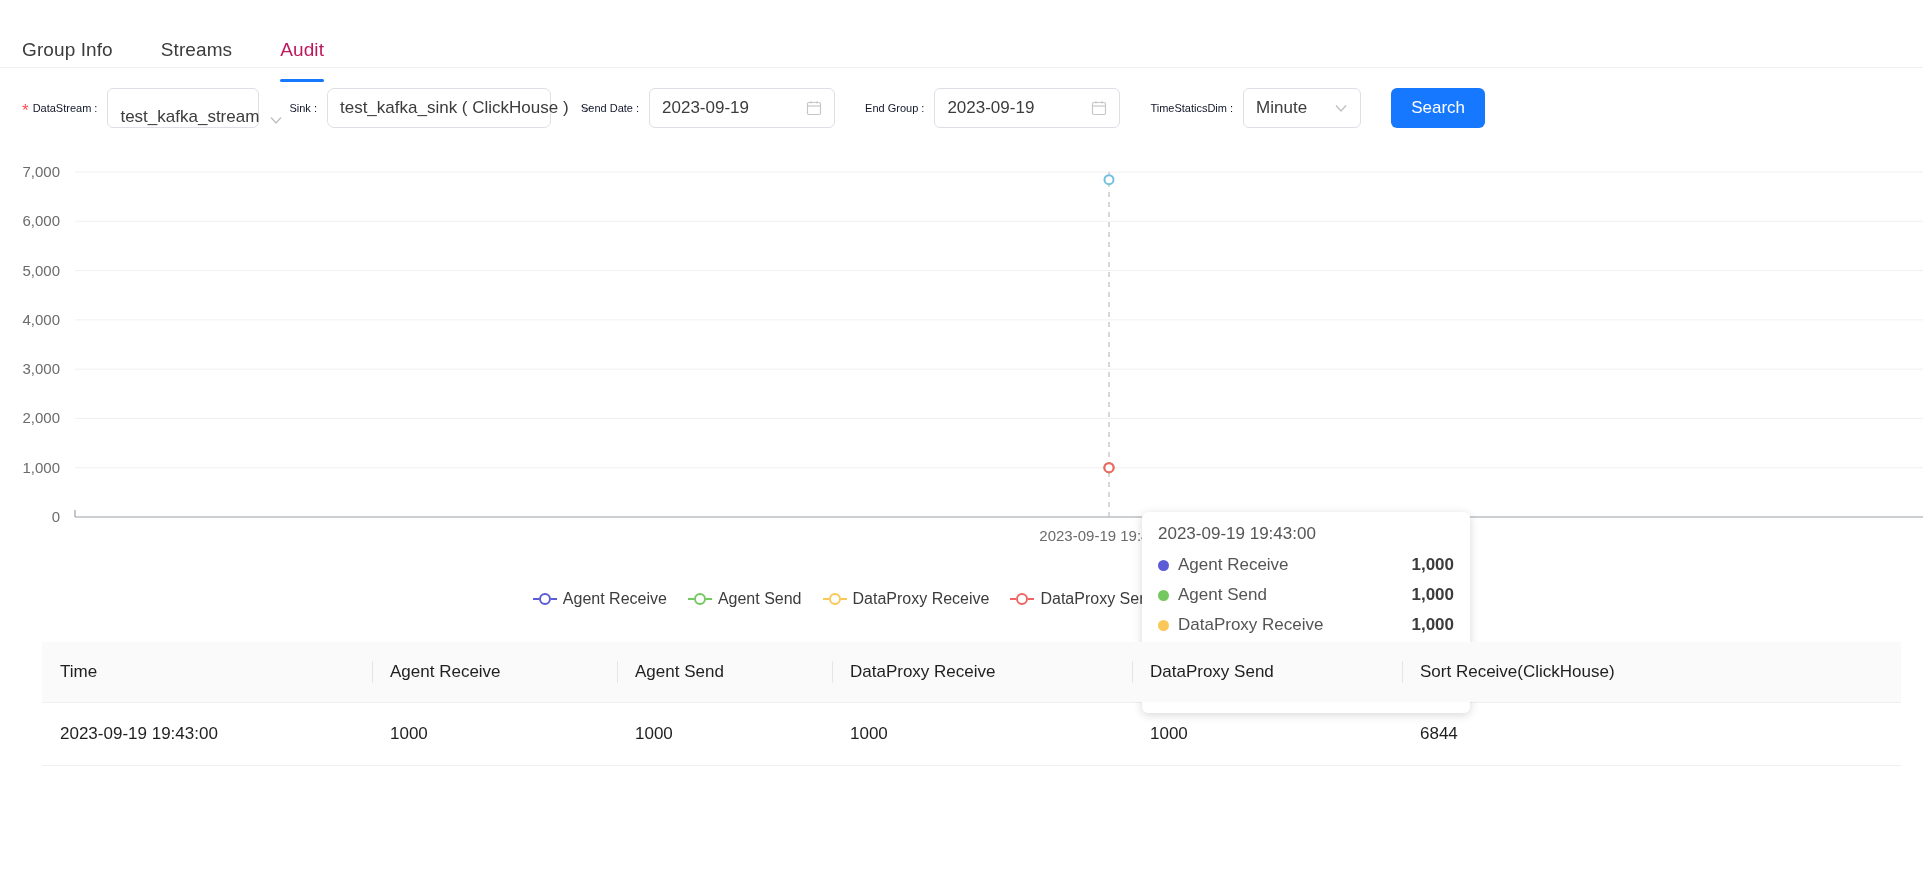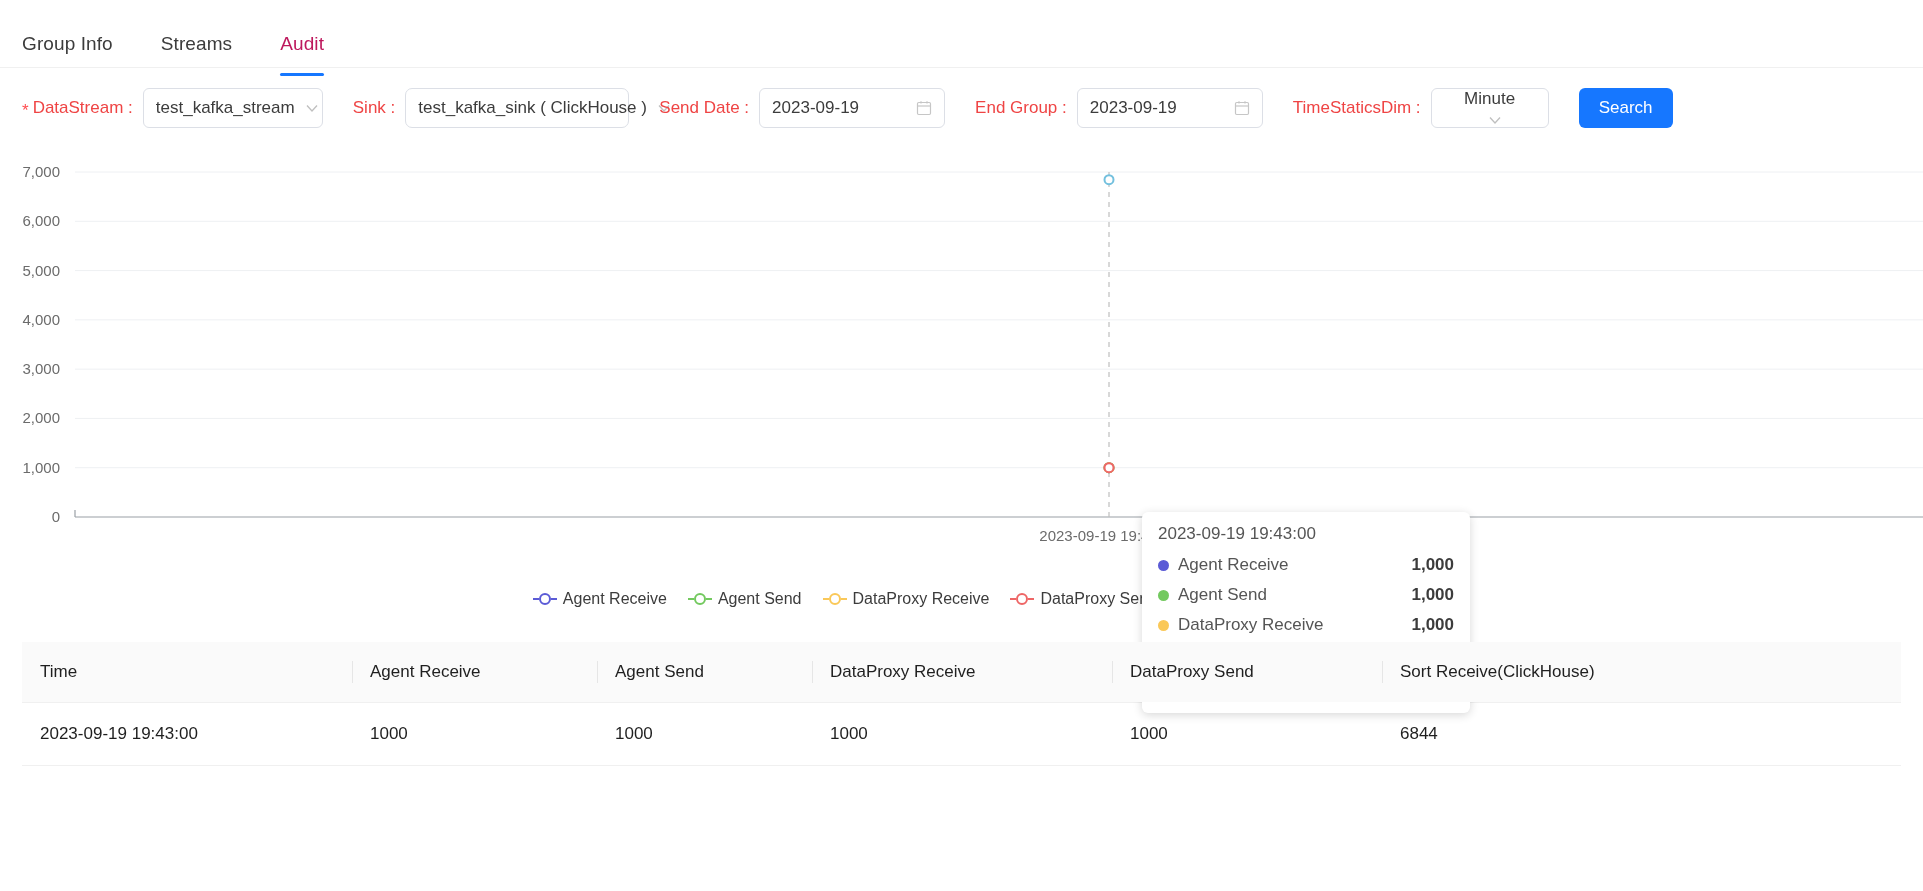--- a/index.html
+++ b/index.html
@@ -14,21 +14,21 @@
     position: relative;
   }
 
   
   .tabbar {
     position: relative;
     height: 68px;
     border-bottom: 1px solid #f0f0f0;
     display: flex;
     align-items: flex-start;
-    padding: 6px 22px;
+    padding: 12px 22px;
   }
   .tab {
     position: relative;
     font-size: 19px;
     color: #3c3c3c;
     padding: 27px 0 20px 0;
     margin-right: 48px;
     cursor: pointer;
     white-space: nowrap;
     letter-spacing: .1px;
@@ -45,22 +45,22 @@
 
   
   .filterbar {
     display: flex;
     align-items: center;
     padding: 17px 22px 0 22px;
     height: 62px;
     white-space: nowrap;
   }
   .f-label {
-    font-size: 17px;
-    color: #ef4444;
+    font-size: 11px;
+    color: #0f172a;
     margin-right: 10px;
   }
   .req-star {
     color: #ff4d4f;
     font-size: 17px;
     margin-right: 4px;
     line-height: 1;
     position: relative;
     top: 3px;
   }
@@ -71,24 +71,24 @@
     background: #fff;
     display: flex;
     align-items: center;
     padding: 0 12px;
     margin-right: 30px;
     font-size: 17px;
     color: #3c3c3c;
     cursor: pointer;
   }
   .field .val { flex: 1; }
-  .sel-ds  { width: 180px; }
+  .sel-ds  { width: 152px; align-items: flex-end; }
   .sel-sink{ width: 224px; border-radius: 7px; }
   .date-f  { width: 186px; }
-  .sel-dim { width: 118px; flex-direction: column; }
+  .sel-dim { width: 118px; }
   .caret {
     margin-left: 10px;
     color: #bfbfbf;
     flex: none;
     display: inline-flex;
   }
   .cal-icon {
     margin-left: 10px;
     color: #c6c6c6;
     flex: none;
@@ -157,21 +157,21 @@
     display: flex;
     align-items: center;
     font-size: 16px;
     color: #3c3c3c;
     cursor: pointer;
     white-space: nowrap;
   }
   .legend-item .lmark { margin-right: 5px; display: inline-flex; }
 
   
-  .table-wrap { padding: 0 22px; margin-top: 34px; }
+  .table-wrap { padding: 0 22px; margin-top: 34px; margin-left: 20px; }
   table { width: 100%; border-collapse: collapse; table-layout: fixed; }
   thead th {
     text-align: left;
     font-size: 17px;
     font-weight: normal;
     color: #1f1f1f;
     padding: 20px 0 20px 18px;
     background: #fafafa;
     border-bottom: 1px solid #f0f0f0;
     position: relative;

